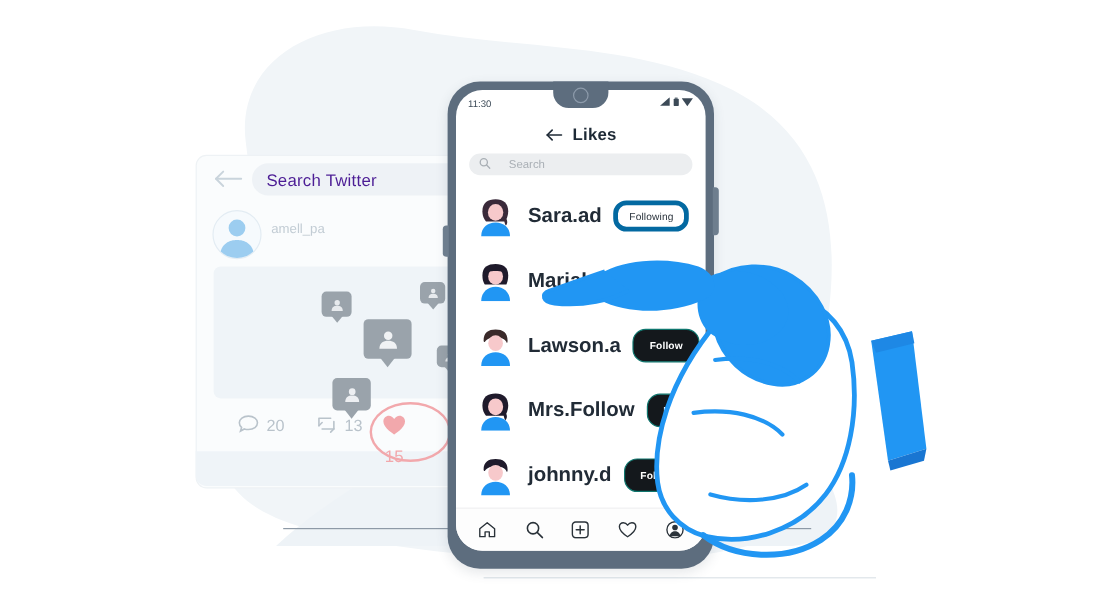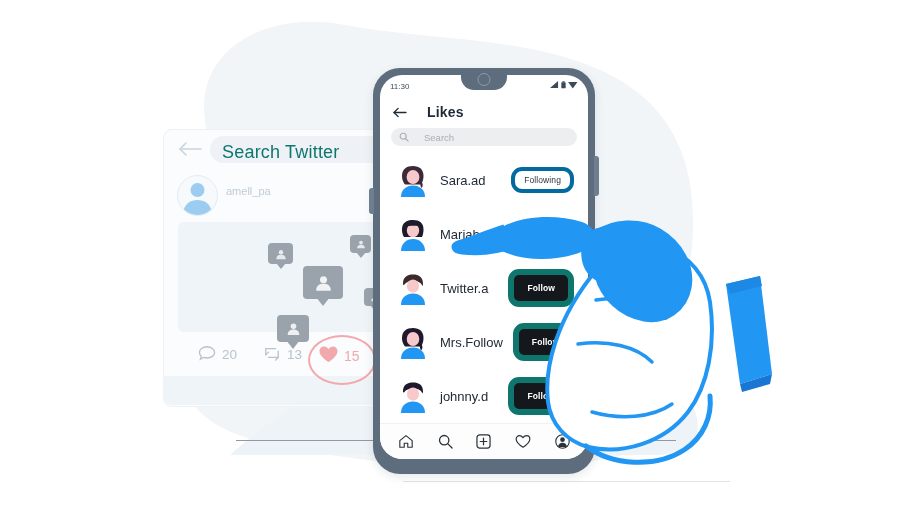--- a/index.html
+++ b/index.html
@@ -66,22 +66,22 @@
     top: 136px;
     width: 255px;
     height: 27px;
     background: #eef2f6;
     border-radius: 14px;
   }
   .bg-search-text {
     position: absolute;
     left: 222px;
     top: 142px;
-    font-size: 18px;
-    color: #0f766e;
+    font-size: 14px;
+    color: #4c1d95;
     letter-spacing: .2px;
   }
   .bg-avatar {
     position: absolute;
     left: 177px;
     top: 175px;
     width: 39px;
     height: 39px;
     border-radius: 50%;
     border: 1px solid #e3ecf3;
@@ -169,20 +169,21 @@
   }
   .eng-like {
     position: absolute;
     left: 318px;
     top: 345px;
     display: flex;
     align-items: center;
     gap: 5px;
     color: #f2a8ac;
     font-size: 14px;
+    flex-direction: column;
   }
 
   
   .phone {
     position: absolute;
     left: 373px;
     top: 68px;
     width: 222px;
     height: 406px;
     background: #5d6d7e;
@@ -259,23 +260,24 @@
   .status-icons { display: flex; align-items: center; gap: 2px; }
 
   
   .app-header {
     position: absolute;
     left: 0; top: 24px;
     width: 208px;
     height: 26px;
     display: flex;
     align-items: center;
-    gap: 20px;
+    gap: 8px;
     padding: 0 12px;
     box-sizing: border-box;
+    justify-content: center;
   }
   .app-title {
     font-size: 14px;
     font-weight: bold;
     color: #1e2a36;
     letter-spacing: .2px;
   }
   .hdr-back { color: #1e2a36; display: flex; }
 
   
@@ -316,40 +318,40 @@
     gap: 10px;
   }
   .user-avatar {
     width: 34px;
     height: 34px;
     flex: 0 0 34px;
     position: relative;
   }
   .user-name {
     flex: 1;
-    font-size: 13px;
-    font-weight: normal;
+    font-size: 17px;
+    font-weight: bold;
     color: #212b36;
     white-space: nowrap;
   }
   .follow-btn {
     font-size: 8.5px;
     padding: 4px 9px;
     border-radius: 11px;
     white-space: nowrap;
     letter-spacing: .1px;
   }
   .follow-btn.following {
     background: #ffffff;
     border: 4px solid #0369a1;
     color: #2b343d;
   }
   .follow-btn.follow {
     background: #14181c;
-    border: 6px solid #0f766e;
+    border: 1px solid #0f766e;
     color: #ffffff;
     font-weight: bold;
     padding: 8px 13px;
   }
 
   
   .bottom-nav {
     position: absolute;
     left: 0;
     bottom: 0;
@@ -553,21 +555,21 @@
         </div>
 
         <div class="user-row">
           <span class="user-avatar">
             <svg viewBox="0 0 34 34" width="34" height="34">
               <path d="M7 13 C7 6 11 3.5 17 3.5 C23 3.5 27 6 27 13 C27 14 26.5 15 26.5 15 C25 11 21 10 17 10 C13.5 10 10 11 8 14 C7.5 14 7 13.8 7 13 Z" fill="#3a2a2a"></path>
               <ellipse cx="17" cy="15" rx="6.1" ry="6.6" fill="#f7c9cb"></ellipse>
               <path d="M5 34 C5 26.5 10.5 22.5 17 22.5 C23.5 22.5 29 26.5 29 34 Z" fill="#2196f3"></path>
             </svg>
           </span>
-          <span class="user-name">Twitter.a</span>
+          <span class="user-name">Lawson.a</span>
           <span class="follow-btn follow">Follow</span>
         </div>
 
         <div class="user-row">
           <span class="user-avatar">
             <svg viewBox="0 0 34 34" width="34" height="34">
               <path d="M6 13 C6 6 10.5 3 17 3 C23.5 3 27.5 6.5 27.5 13 C27.5 18 25 21.5 25 21.5 L9 21.5 C9 21.5 6 18.5 6 13 Z" fill="#1f1a2b"></path>
               <ellipse cx="17" cy="14" rx="6.3" ry="7" fill="#f7c9cb"></ellipse>
               <path d="M23.5 18 C26.5 19 27.5 23 25 25.5 C24 23.5 23.5 21 23.5 18 Z" fill="#1f1a2b"></path>
               <path d="M5 34 C5 26.5 10.5 22.5 17 22.5 C23.5 22.5 29 26.5 29 34 Z" fill="#2196f3"></path>

